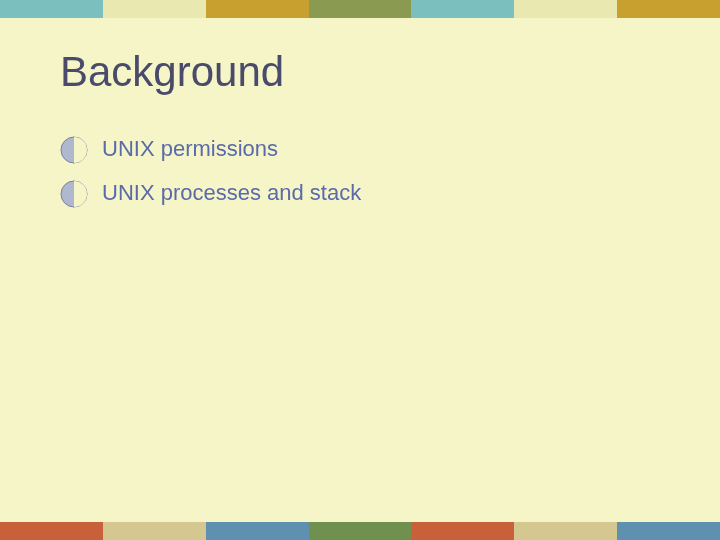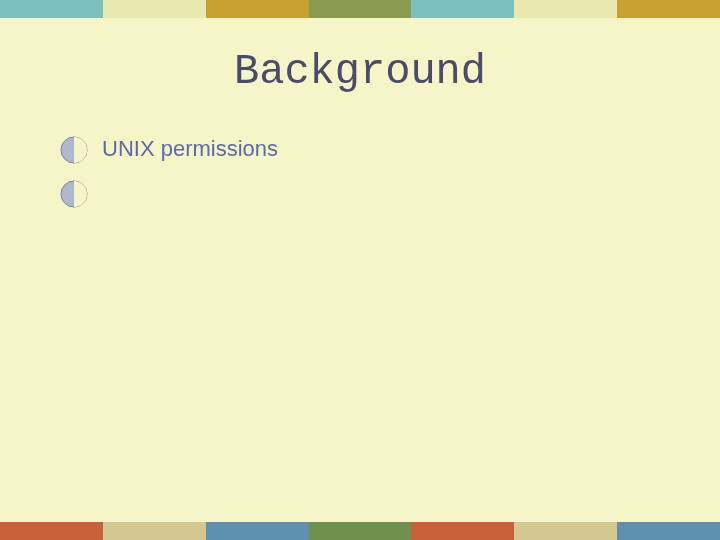--- a/index.html
+++ b/index.html
@@ -50,26 +50,25 @@
       width: 100%;
       height: calc(540px - 36px);
       display: flex;
       flex-direction: column;
       align-items: flex-start;
       padding: 30px 60px 30px 60px;
     }
 
     .slide-title {
       width: 100%;
-      text-align: center;
       font-size: 42px;
       font-weight: normal;
       color: #4a4a6a;
       margin-bottom: 40px;
-      font-family: Liberation Mono, monospace;
+      font-family: Liberation Sans, sans-serif;
     }
 
     .bullet-list {
       list-style: none;
       padding: 0;
       margin: 0;
     }
 
     .bullet-item {
       display: flex;
@@ -133,20 +132,21 @@
       <span class="bullet-text">UNIX permissions</span>
     </li>
     <li class="bullet-item">
       <span class="bullet-icon">
         <svg viewBox="0 0 28 28" xmlns="http://www.w3.org/2000/svg">
           <circle cx="14" cy="14" r="13" fill="#b0b8d0" stroke="#7a82a0" stroke-width="1"></circle>
           <path d="M14,14 L14,1 A13,13 0 0,1 27,14 Z" fill="#f5f5c8"></path>
           <path d="M14,14 L27,14 A13,13 0 0,1 14,27 Z" fill="#f5f5c8"></path>
         </svg>
       </span>
+      <span class="bullet-text">UNIX processes and stack</span>
     </li>
   </ul>
 </div>
 
 <div class="bottom-bar">
   <div class="bar-segment seg-orange"></div>
   <div class="bar-segment seg-tan"></div>
   <div class="bar-segment seg-blue"></div>
   <div class="bar-segment seg-green"></div>
   <div class="bar-segment seg-orange"></div>

